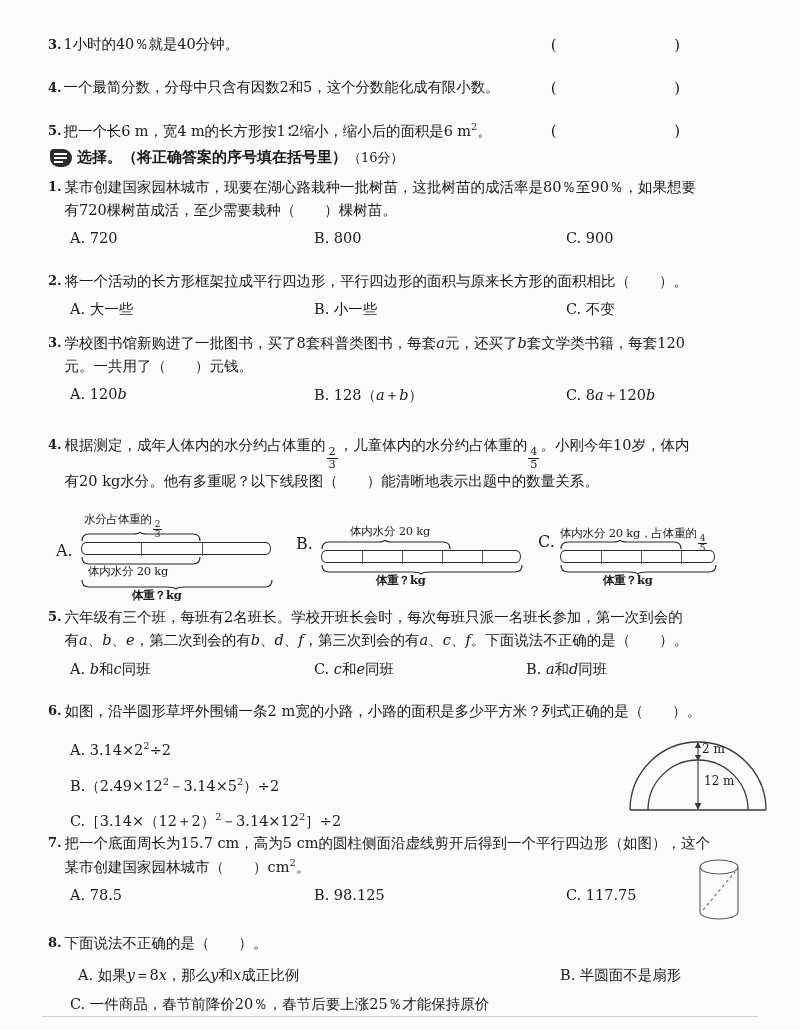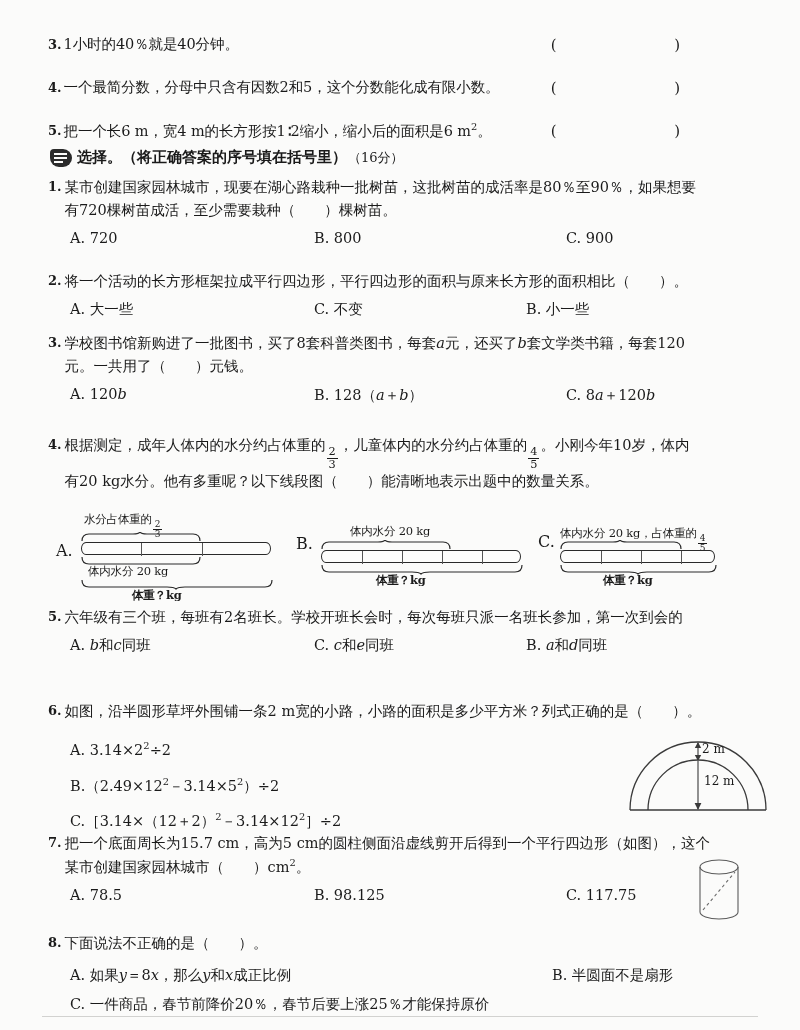--- a/index.html
+++ b/index.html
@@ -197,22 +197,22 @@
     </div>
   </div>
 
   <div class="mcq" style="top:270px;">
     <div class="stem">
       <span class="qnum">2.</span>
       <span class="body">将一个活动的长方形框架拉成平行四边形，平行四边形的面积与原来长方形的面积相比（　　）。</span>
     </div>
     <div class="opts">
       <span class="opt opt-a">A. 大一些</span>
+      <span class="opt opt-b">B. 小一些</span>
       <span class="opt opt-c">C. 不变</span>
-      <span class="opt opt-b">B. 小一些</span>
     </div>
   </div>
 
   <div class="mcq" style="top:332px;">
     <div class="stem">
       <span class="qnum">3.</span>
       <span class="body">
         <span>学校图书馆新购进了一批图书，买了8套科普类图书，每套</span><i>a</i><span>元，还买了</span><i>b</i><span>套文学类书籍，每套120</span><br>
         <span>元。一共用了（　　）元钱。</span>
       </span>
@@ -307,20 +307,21 @@
       <span class="dcap" style="left:68px; top:55px; font-weight:bold;">体重？kg</span>
     </div>
 
   </div>
 
   <div class="mcq" style="top:606px;">
     <div class="stem">
       <span class="qnum">5.</span>
       <span class="body">
         <span>六年级有三个班，每班有2名班长。学校开班长会时，每次每班只派一名班长参加，第一次到会的</span><br>
+        <span><span>有</span><i>a</i><span>、</span><i>b</i><span>、</span><i>e</i><span>，第二次到会的有</span><i>b</i><span>、</span><i>d</i><span>、</span><i>f</i><span>，第三次到会的有</span><i>a</i><span>、</span><i>c</i><span>、</span><i>f</i><span>。下面说法不正确的是（　　）。</span></span>
       </span>
     </div>
     <div class="opts">
       <span class="opt opt-a"><span>A. </span><i>b</i><span>和</span><i>c</i><span>同班</span></span>
       <span class="opt opt-c"><span>C. </span><i>c</i><span>和</span><i>e</i><span>同班</span></span>
       <span class="opt opt-b"><span>B. </span><i>a</i><span>和</span><i>d</i><span>同班</span></span>
     </div>
   </div>
 
   <div class="mcq" style="top:700px;">
@@ -381,21 +382,21 @@
       <line x1="11" y1="54" x2="43" y2="16" stroke="#6a6a6a" stroke-width="1.1" stroke-dasharray="3,3"></line>
     </svg>
   </div>
 
   <div class="mcq" style="top:932px;">
     <div class="stem">
       <span class="qnum">8.</span>
       <span class="body">下面说法不正确的是（　　）。</span>
     </div>
     <div class="opts" style="margin-top:11px;">
-      <span class="opt" style="width:470px;"><span>A. 如果</span><i>y</i><span>＝8</span><i>x</i><span>，那么</span><i>y</i><span>和</span><i>x</i><span>成正比例</span></span>
+      <span class="opt" style="width:470px;margin-left:8px;"><span>A. 如果</span><i>y</i><span>＝8</span><i>x</i><span>，那么</span><i>y</i><span>和</span><i>x</i><span>成正比例</span></span>
       <span class="opt" style="width:220px;">B. 半圆面不是扇形</span>
     </div>
     <div class="opts" style="margin-top:10px;">
       <span class="opt">C. 一件商品，春节前降价20％，春节后要上涨25％才能保持原价</span>
     </div>
   </div>
 
   <div class="hr-bottom"></div>
 
 </div>

